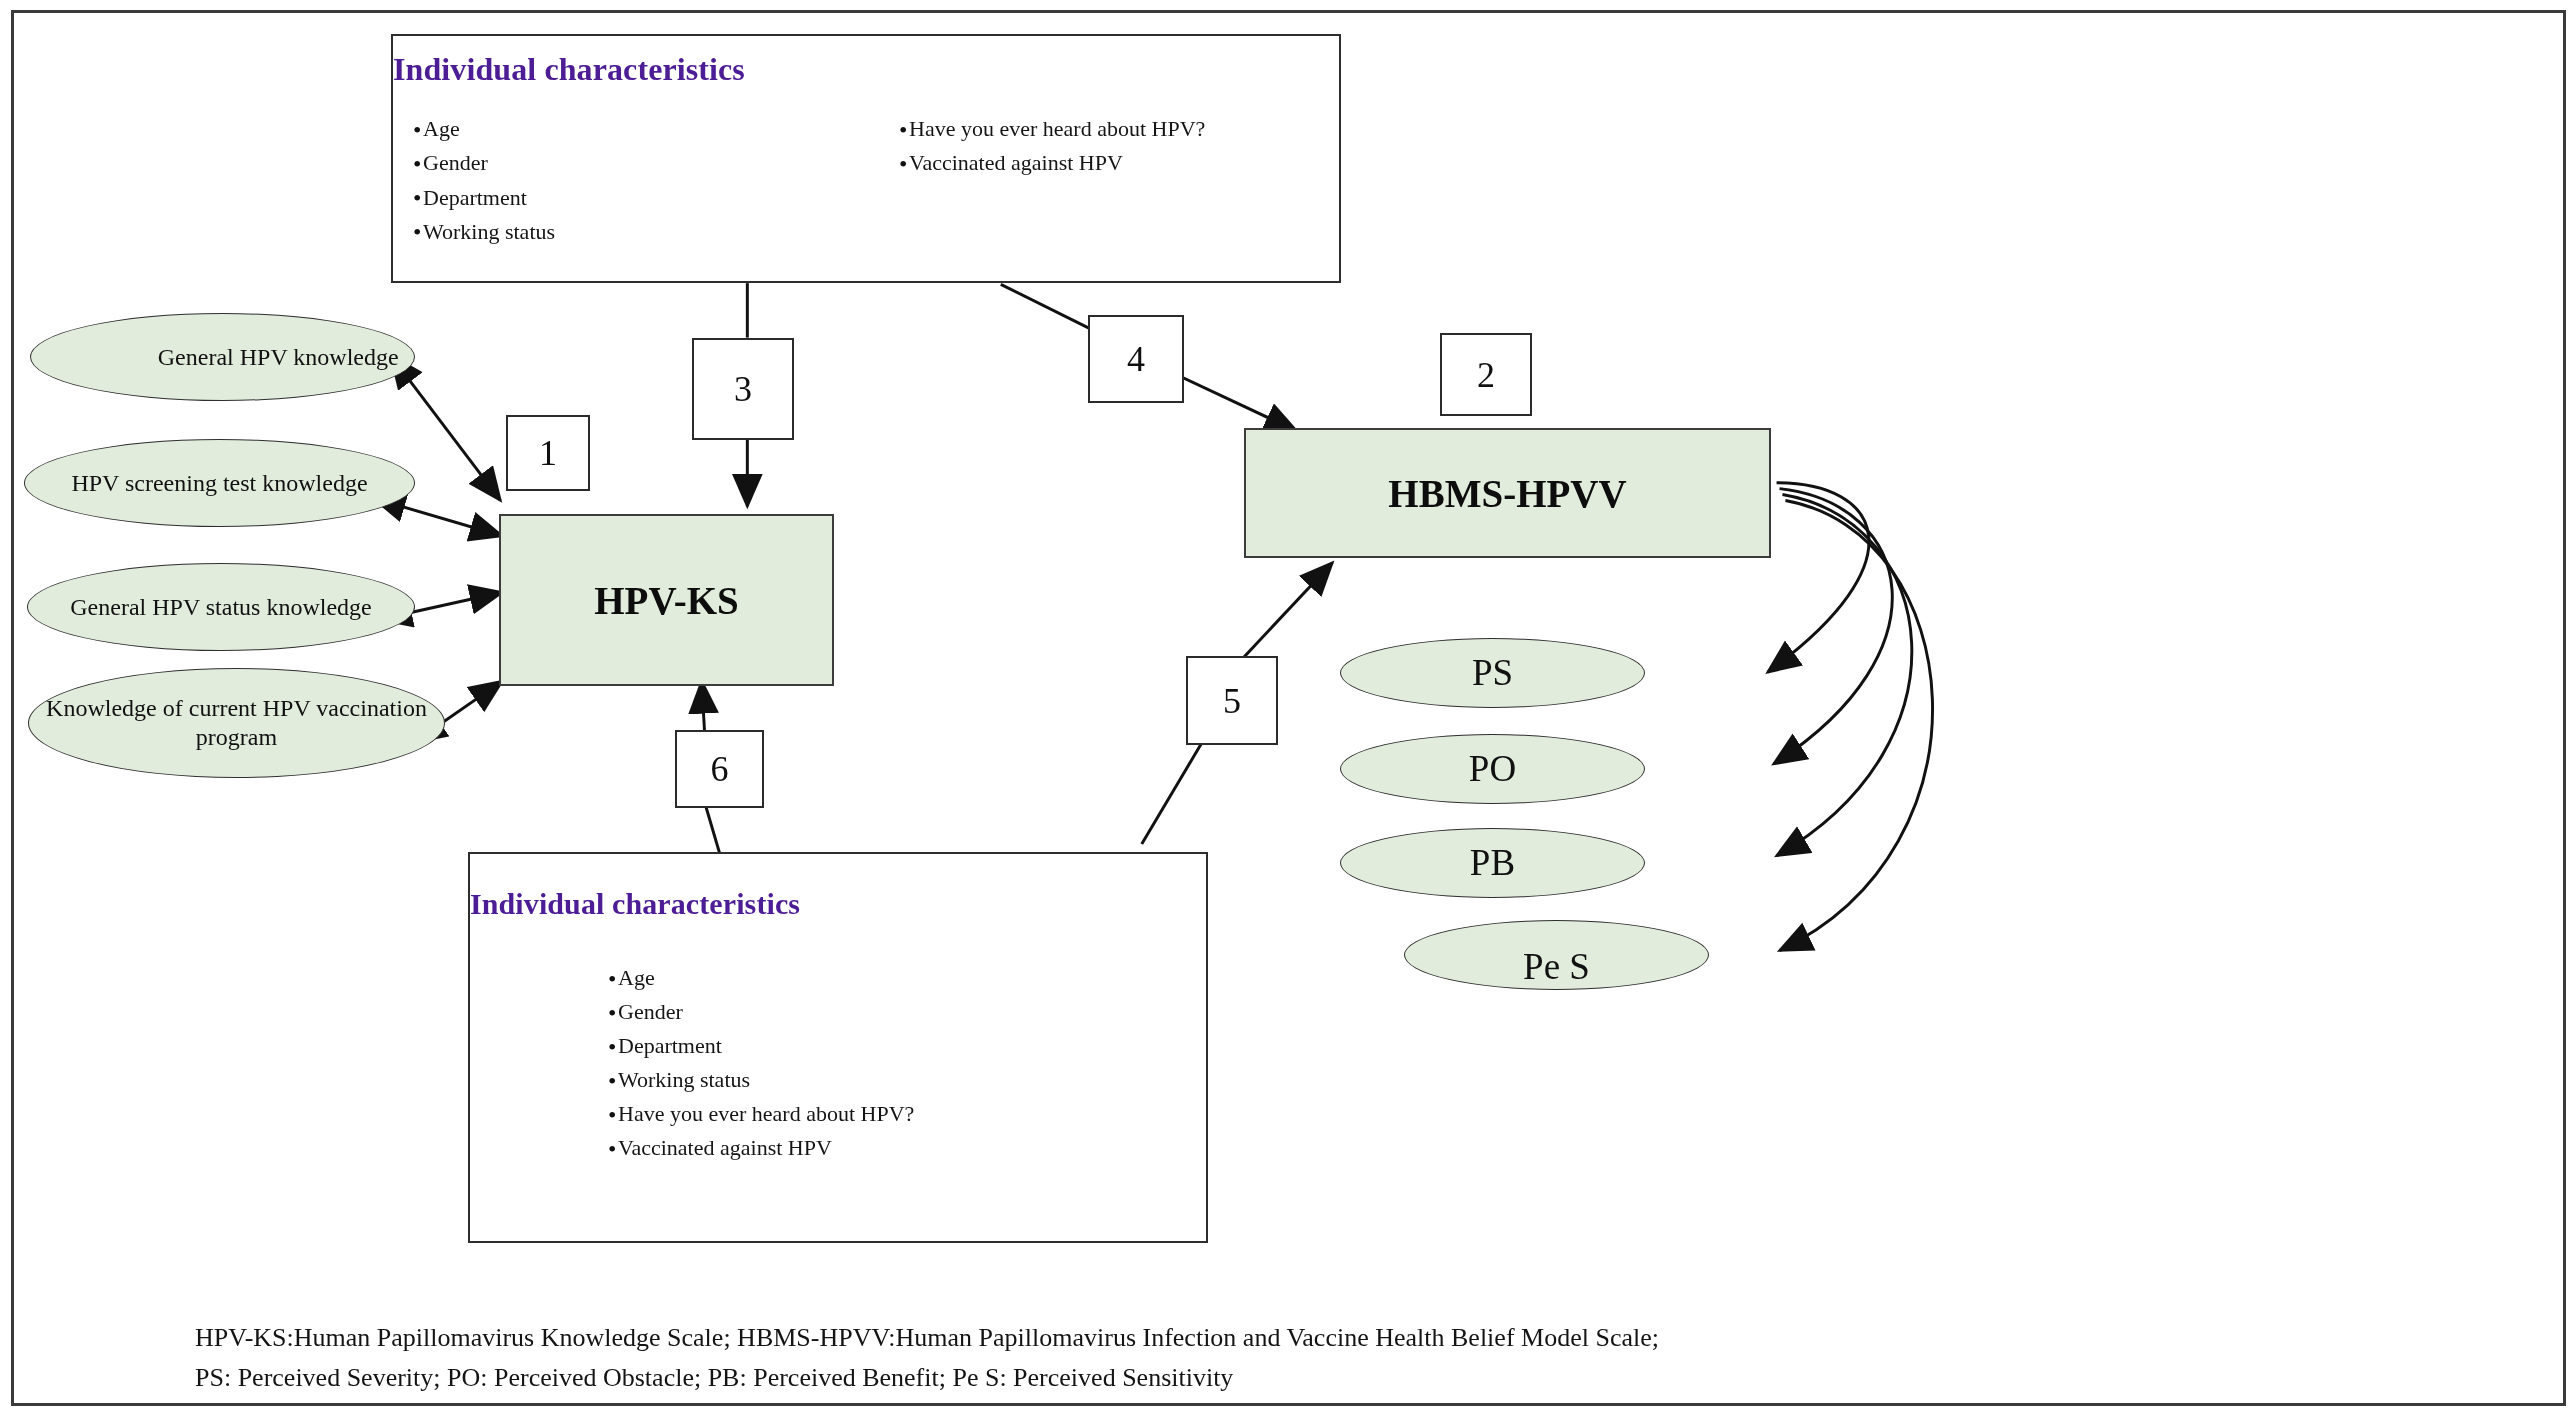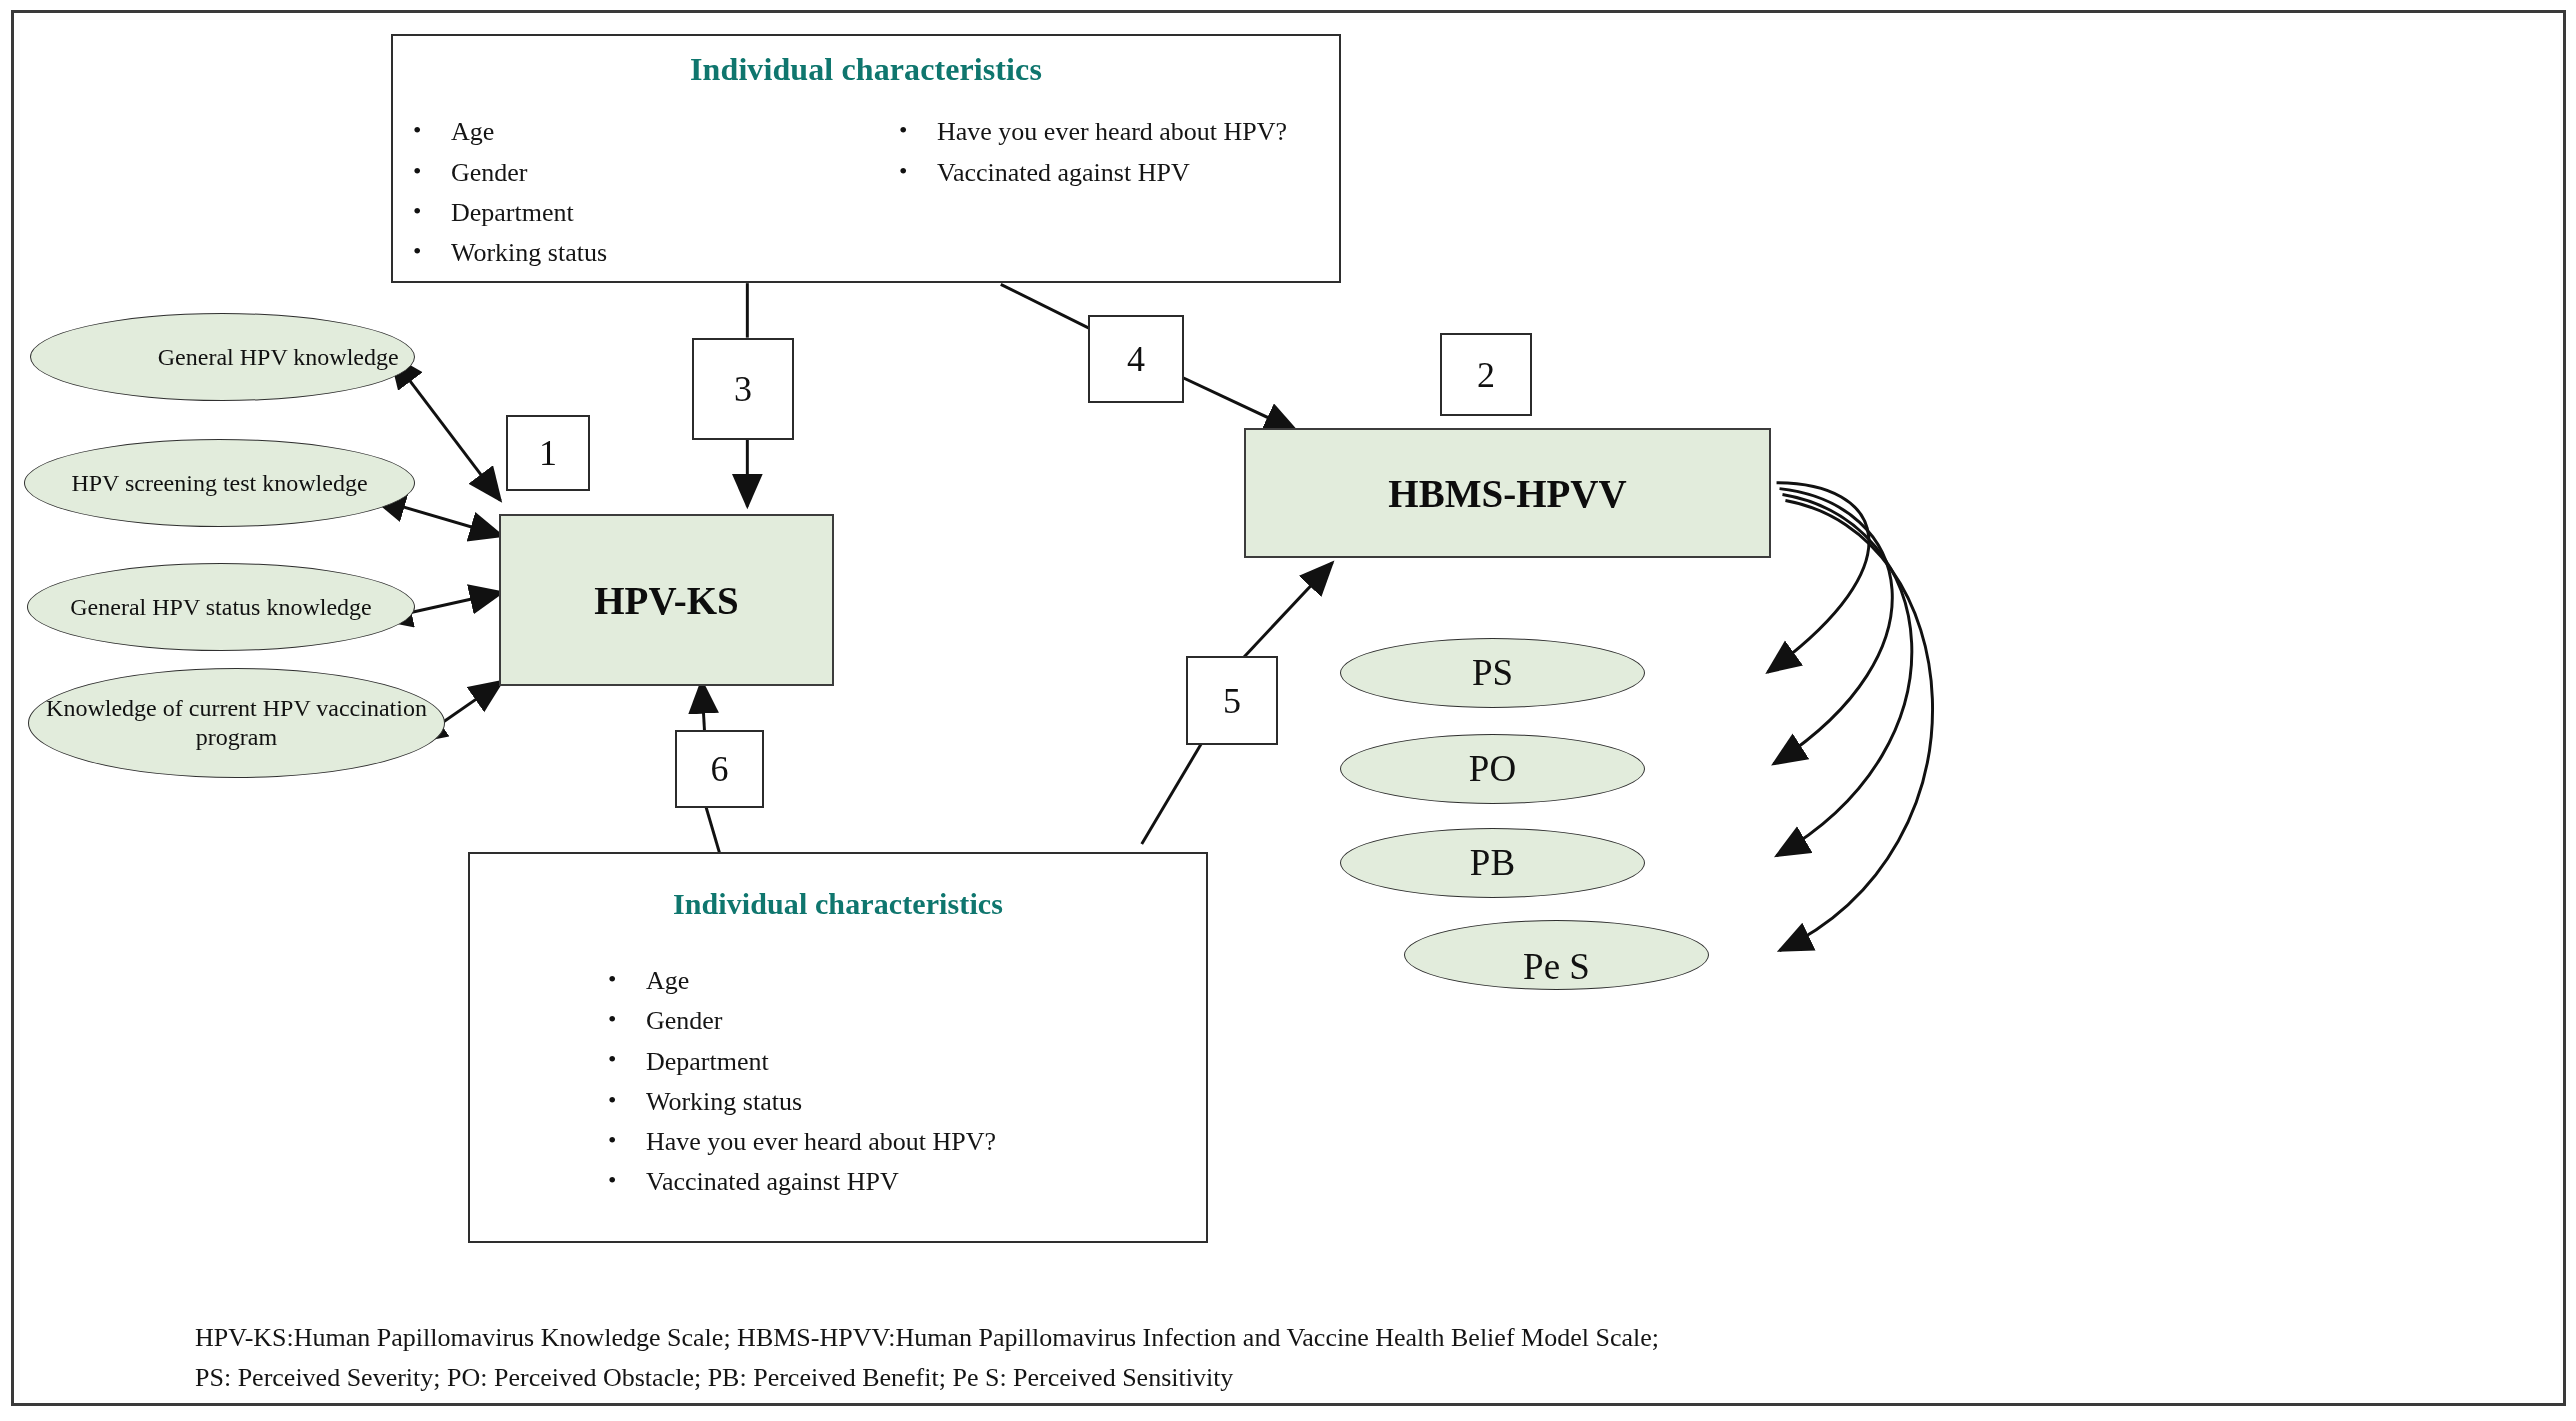--- a/index.html
+++ b/index.html
@@ -39,37 +39,37 @@
   .node {
     position: absolute;
     box-sizing: border-box;
   }
   
   .char-box {
     background: #ffffff;
     border: 2.4px solid #2e2e2e;
   }
   .char-title {
-    text-align: center;
+    text-align: left;
     font-weight: bold;
     font-size: 32px;
-    color: #0f766e;
+    color: #4c1d95;
     letter-spacing: 0.1px;
   }
   .bullets {
     list-style: none;
     margin: 0;
     padding: 0;
   }
   .bullets li {
     position: relative;
-    font-size: 26px;
+    font-size: 22px;
     line-height: 1.55;
     color: #151515;
-    padding-left: 58px;
+    padding-left: 30px;
   }
   .bullets li::before {
     content: "\2022";
     position: absolute;
     left: 20px;
     top: -1.2px;
     font-size: 24px;
     line-height: 1.6;
     color: #111;
   }

